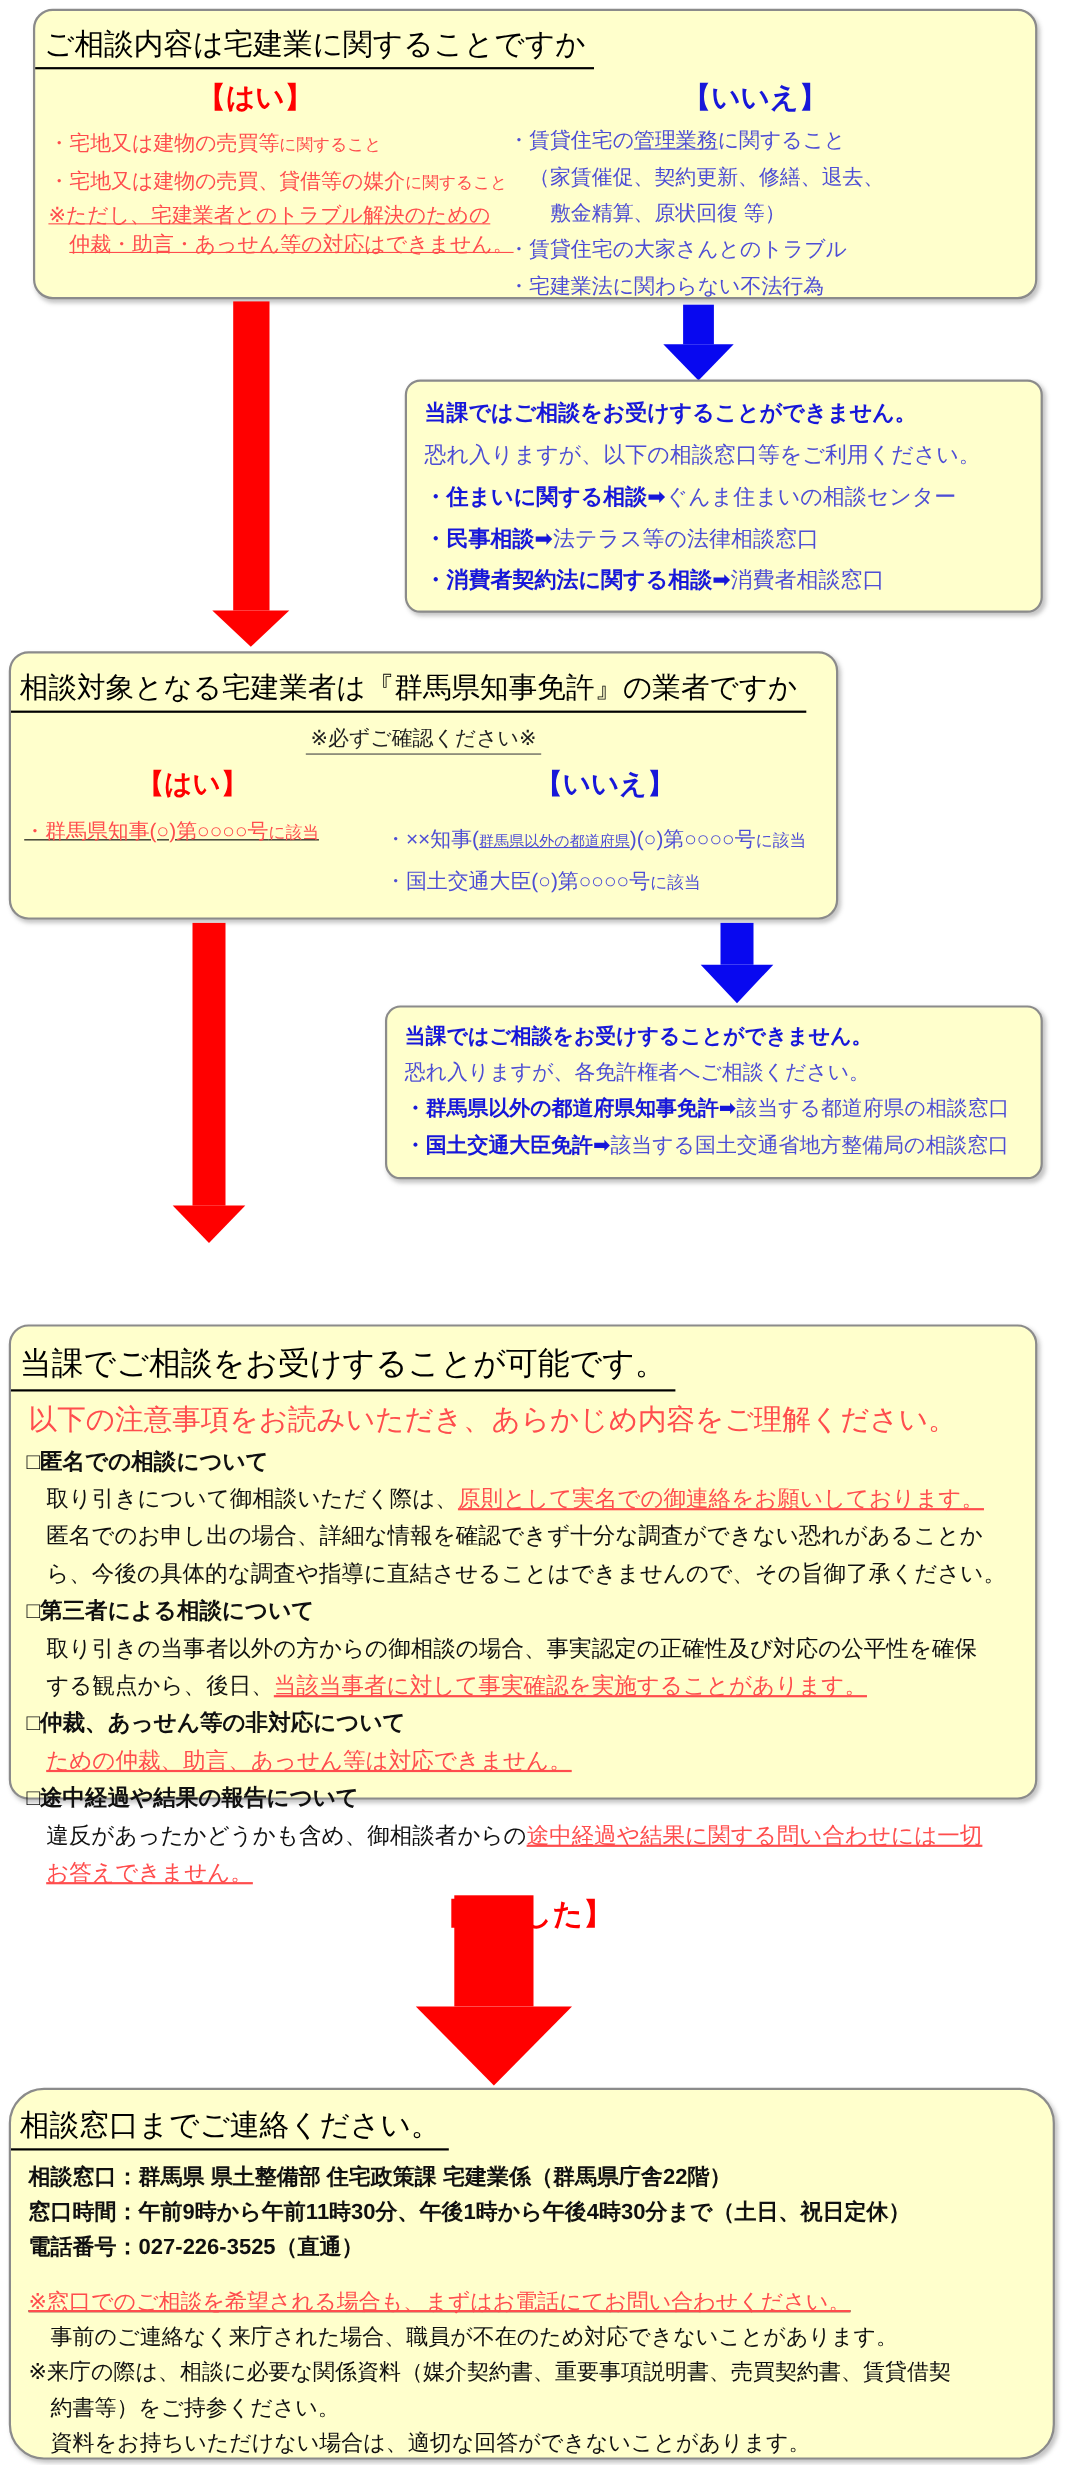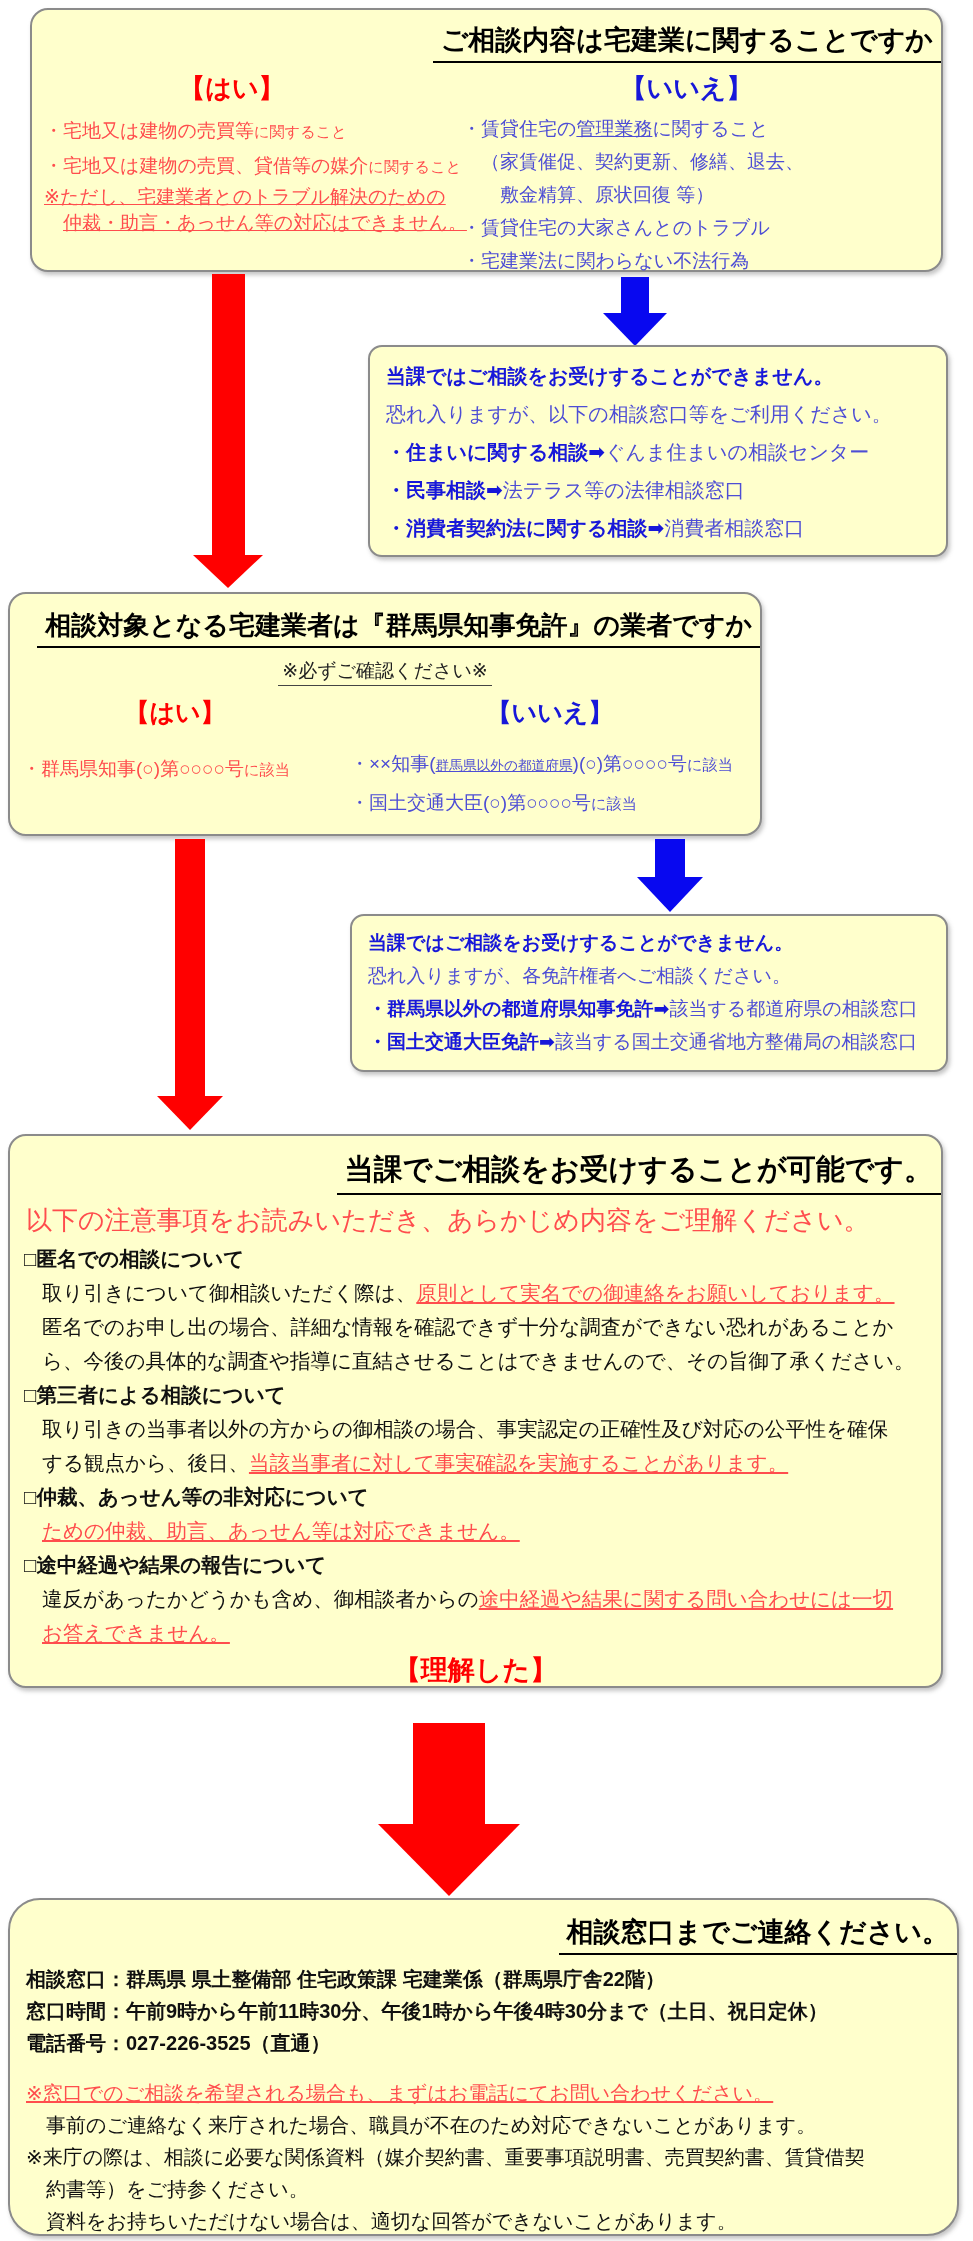--- a/index.html
+++ b/index.html
@@ -18,21 +18,21 @@
     overflow:hidden;
   }
   .fbox{
     position:absolute;box-sizing:border-box;
     background:var(--box_bg);
     border:2px solid var(--border_gray);
     border-radius:18px;
     box-shadow:2px 3px 4px rgba(125,125,125,.45);
   }
   
-  .title{text-align:right;color:#000;font-weight:bold;}
+  .title{text-align:left;color:#000;font-weight:normal;}
   .title>span{display:inline-block;border-bottom:2.5px solid #000;padding:0 8px 3px;}
   .subtitle{text-align:center;color:#222;font-weight:normal;}
   .subtitle>span{display:inline-block;border-bottom:1.5px solid #444;padding:0 4px 1px;}
   
   .lines div{white-space:nowrap;}
   .rb{color:var(--red_body);}
   .bb{color:var(--blue_body);}
   .bs{color:var(--blue_bold);font-weight:bold;}
   .bk{color:#101010;}
   .bold{font-weight:bold;}
@@ -76,25 +76,25 @@
   #cannot2 .lines div{font-size:19px;line-height:33px;}
   
   #box2{left:8px;top:592px;width:754px;height:244px;}
   #box2 .title{margin-top:14px;font-size:26px;}
   #box2 .subtitle{margin-top:10px;font-size:19px;}
   #box2 .cols{display:flex;margin-top:6px;}
   #box2 .yes-col{width:44%;}
   #box2 .no-col{width:56%;}
   #box2 .col-label{font-size:25px;}
   #box2 .yes-items{font-size:19px;padding-left:12px;margin-top:16px;}
-  #box2 .yes-items div{line-height:48px;}
+  #box2 .yes-items div{line-height:23px;text-decoration:underline;}
   #box2 .no-items{font-size:19px;padding-left:10px;margin-top:16px;}
   #box2 .no-items div{line-height:37px;}
   
-  #box3{left:8px;top:1134px;width:935px;height:554px;}
+  #box3{left:8px;top:1204px;width:935px;height:432px;}
   #box3 .title{margin-top:14px;font-size:29px;}
   #box3 .intro{margin-top:8px;padding-left:16px;font-size:26px;color:var(--red_body);}
   #box3 .lines{margin-top:4px;}
   #box3 .lines div{font-size:20.5px;line-height:34px;}
   #box3 .lines .head{padding-left:14px;font-weight:bold;}
   #box3 .lines .body{padding-left:32px;}
   #box3 .ack{text-align:center;font-size:27px;font-weight:bold;color:var(--red_strong);margin-top:2px;}
   
   #box4{left:8px;top:1898px;width:951px;height:338px;border-radius:32px;}
   #box4 .title{margin-top:14px;font-size:27px;}

